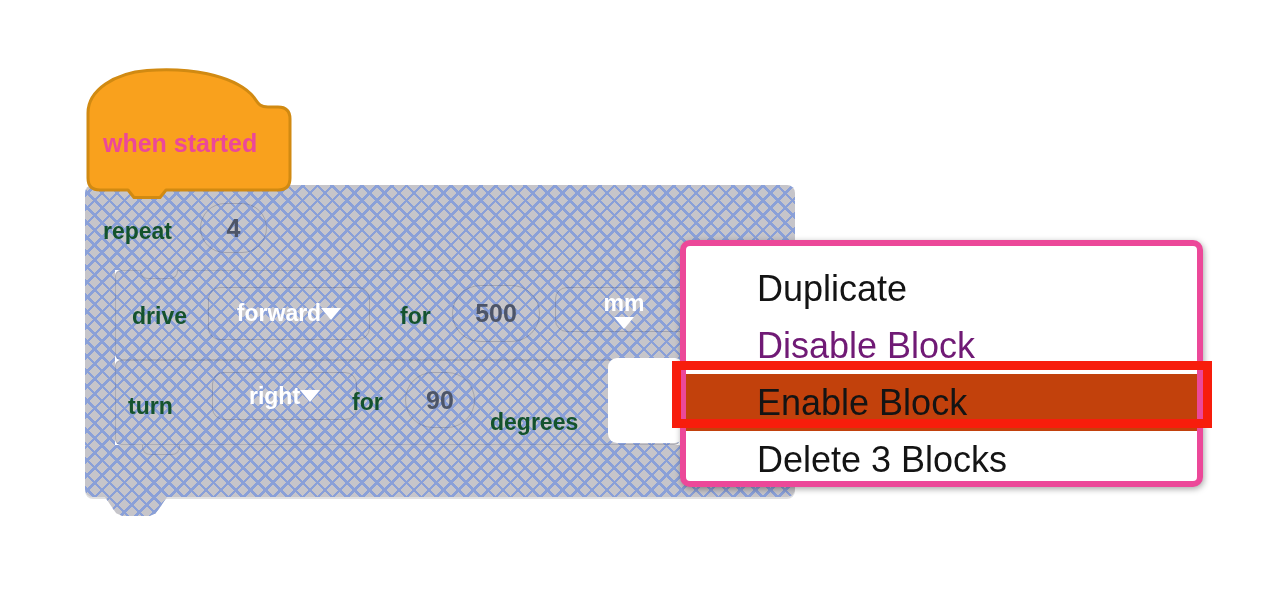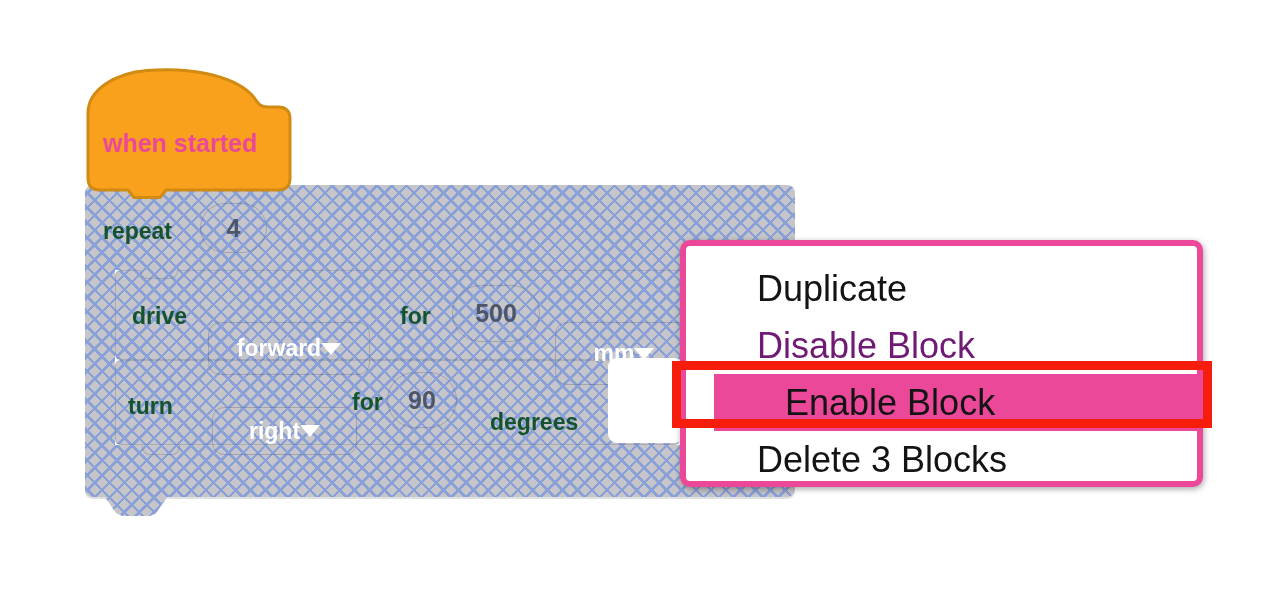--- a/index.html
+++ b/index.html
@@ -22,21 +22,21 @@
   .block-label{
     color:#14532d;font-weight:bold;font-size:23px;white-space:nowrap;
     transform:translateY(-50%);
   }
   .num{
     color:#4d5568;font-weight:bold;font-size:25px;
   }
   .field-outline{border:1.5px solid rgba(80,85,110,0.30);box-sizing:border-box;}
   .oval{border-radius:999px;display:flex;align-items:center;justify-content:center;}
   .dropdown{
-    border-radius:12px;display:flex;align-items:center;justify-content:center;gap:0;margin-top:35px;
+    border-radius:12px;display:flex;align-items:center;justify-content:center;gap:0;
   }
   .dd-label{color:#fff;font-weight:bold;font-size:23px;white-space:nowrap;}
   .tri{
     width:0;height:0;border-left:10px solid transparent;border-right:10px solid transparent;
     border-top:12px solid #ffffff;
   }
   .inner-block{border:1.5px solid rgba(80,85,110,0.22);box-sizing:border-box;border-radius:6px;}
   .bump{
     border:1.5px solid rgba(80,85,110,0.25);border-top:none;box-sizing:border-box;
     border-radius:0 0 8px 8px;
@@ -47,21 +47,21 @@
     left:680px;top:240px;width:523px;height:247px;
     background:#ffffff;border:6px solid #ec4899;border-radius:10px;
     box-shadow:1px 2px 6px rgba(0,0,0,0.35);
     box-sizing:border-box;padding-top:14px;z-index:40;
   }
   .menu-item{
     height:57px;line-height:57px;padding-left:71px;
     font-size:36px;color:#141414;white-space:nowrap;
   }
   .menu-item.disabled{color:#701a75;}
-  .menu-item.highlighted{background:#ec4899;margin-left:28px;}
+  .menu-item.highlighted{background:#c2410c;}
 
   .annotation{
     left:672px;top:361px;width:540px;height:67px;
     border:9px solid #f71d0c;box-sizing:border-box;
     z-index:50;pointer-events:none;
   }
 
   .white-box{
     left:608px;top:358px;width:76px;height:85px;background:#ffffff;
     border-radius:9px;z-index:20;
@@ -90,35 +90,35 @@
 
 <span class="abs block-label" style="left:132px;top:316px;z-index:13;">drive</span>
 <div class="abs field-outline dropdown" style="left:208px;top:287px;width:162px;height:53px;z-index:13;">
   <span class="dd-label">forward</span>
   <span class="tri"></span>
 </div>
 <span class="abs block-label" style="left:400px;top:316px;z-index:13;">for</span>
 <div class="abs field-outline oval" style="left:452px;top:285px;width:88px;height:57px;z-index:13;">
   <span class="num">500</span>
 </div>
-<div class="abs field-outline dropdown" style="left:555px;top:287px;width:138px;height:63px;z-index:13;">
+<div class="abs field-outline dropdown" style="left:555px;top:287px;width:138px;height:45px;z-index:13;flex-direction:column;">
   <span class="dd-label">mm</span>
   <span class="tri"></span>
 </div>
 
 <div class="abs hatch inner-block" style="left:115px;top:360px;width:565px;height:85px;z-index:10;"></div>
 <div class="abs hatch bump" style="left:142px;top:445px;width:38px;height:10px;z-index:12;"></div>
 
 <span class="abs block-label" style="left:128px;top:406px;z-index:13;">turn</span>
 <div class="abs field-outline dropdown" style="left:212px;top:372px;width:145px;height:48px;z-index:13;">
   <span class="dd-label">right</span>
   <span class="tri"></span>
 </div>
 <span class="abs block-label" style="left:352px;top:402px;z-index:13;">for</span>
-<div class="abs field-outline oval" style="left:387px;top:372px;width:70px;height:56px;z-index:13;">
+<div class="abs field-outline oval" style="left:405px;top:372px;width:70px;height:56px;z-index:13;">
   <span class="num">90</span>
 </div>
 <span class="abs block-label" style="left:490px;top:422px;z-index:13;">degrees</span>
 
 <div class="abs white-box"></div>
 
 <div class="abs" style="left:85px;top:63px;width:210px;height:140px;z-index:15;">
   <svg width="210" height="140" viewBox="0 0 210 140">
     <path d="M 15 127 Q 3 127 3 115 L 3 50
              C 3 27 30 10 62 7.5

